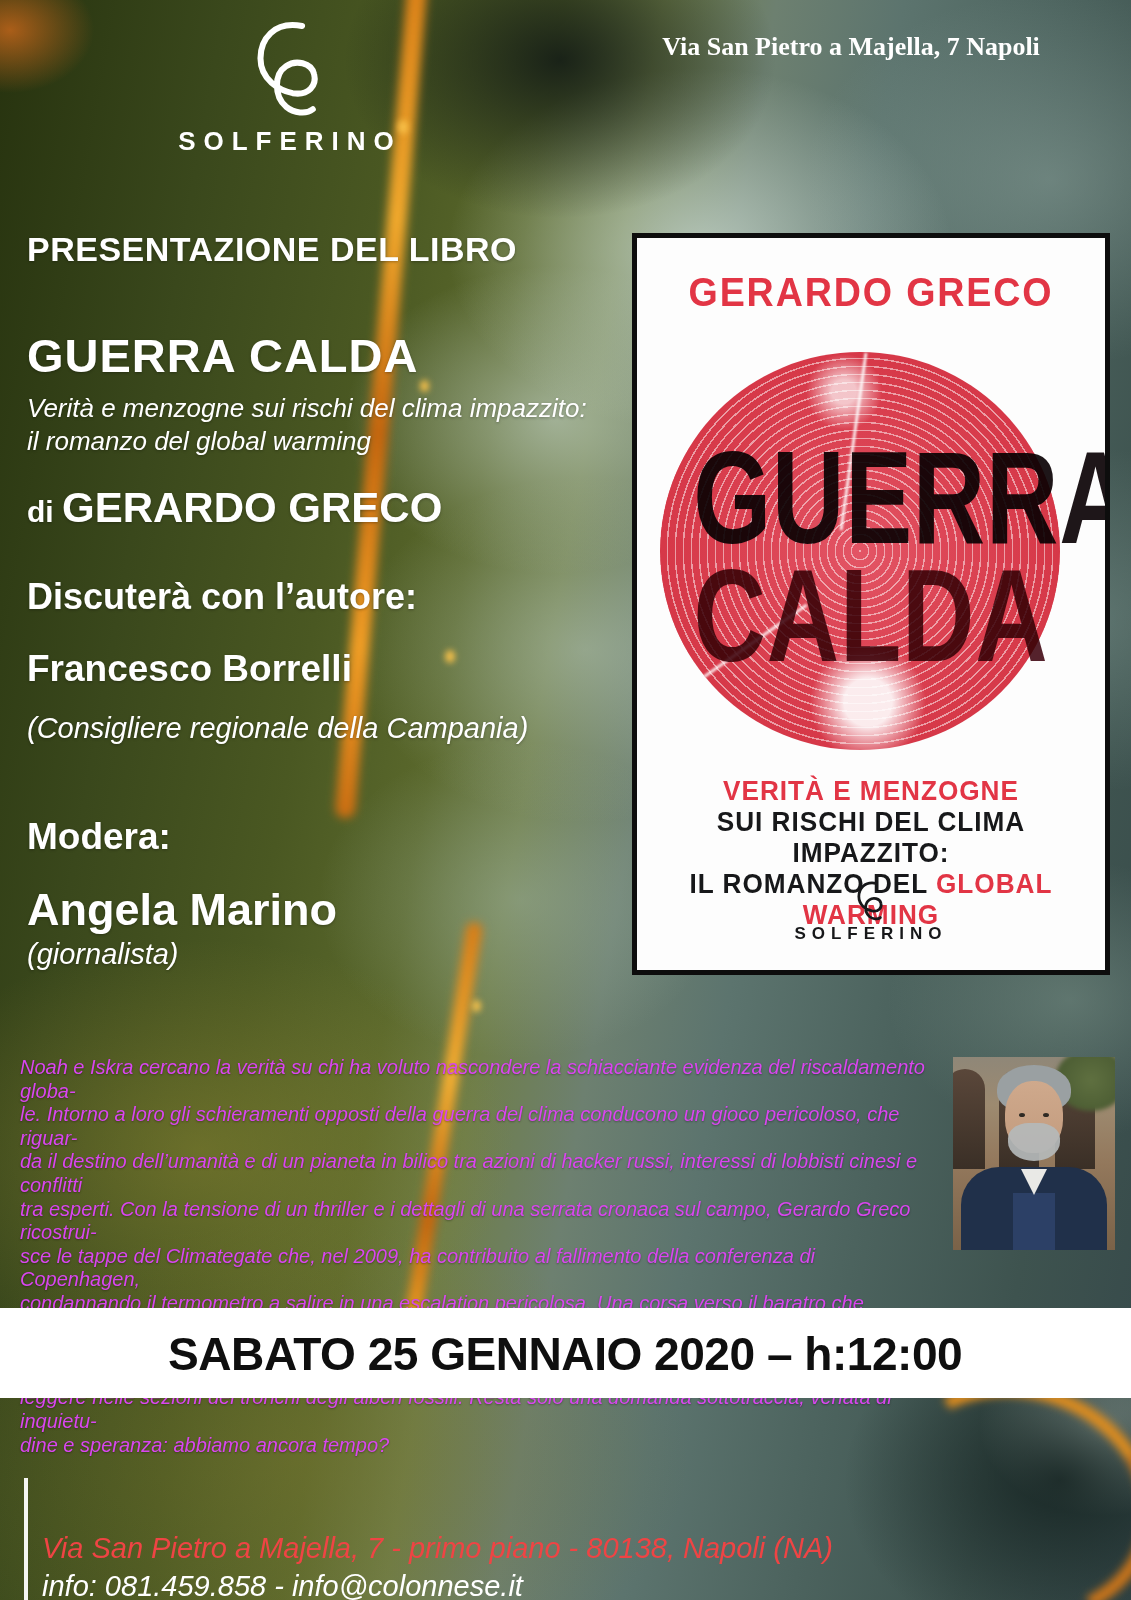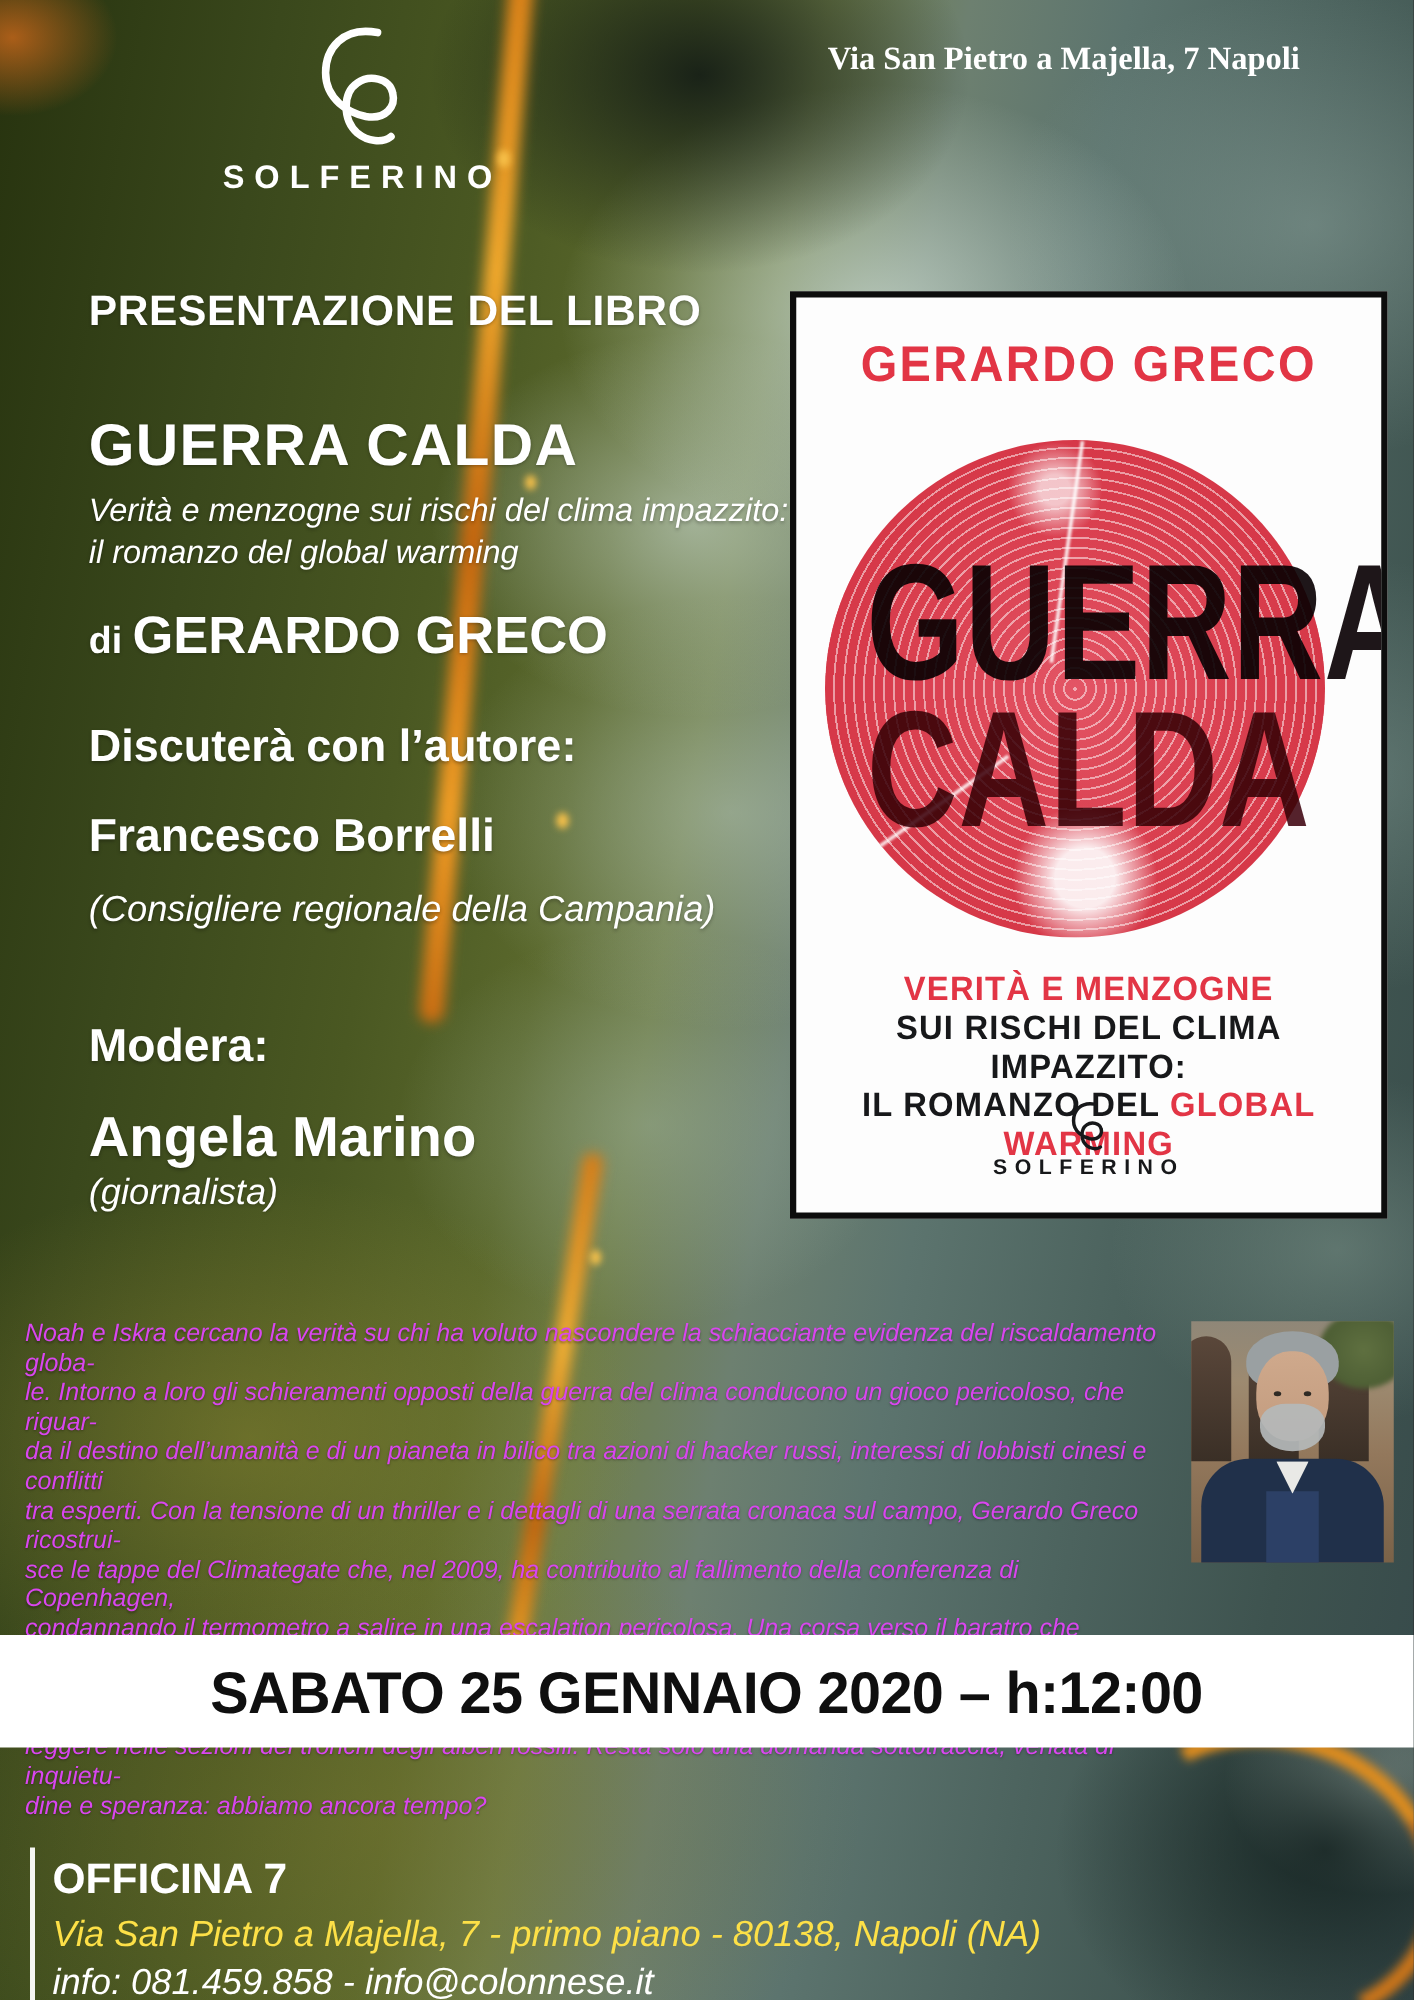--- a/index.html
+++ b/index.html
@@ -37,21 +37,21 @@
   
   .solferino{position:absolute;left:178px;top:18px;width:224px;text-align:center;}
   .solferino svg{display:block;margin:0 auto;}
   .solferino-word{margin-top:6px;font-size:26px;font-weight:700;letter-spacing:8px;color:#fff;}
   .officina{position:absolute;left:636px;top:28px;width:430px;text-align:center;
             font-family:"Liberation Serif",serif;}
   .officina-name{font-size:74px;line-height:84px;color:#fff;}
   .officina-name .seven{color:#c42127;}
   .officina-sub{font-size:26px;font-weight:700;color:#fff;margin-top:4px;}
   
-  .lt{position:absolute;left:27px;color:#fff;text-shadow:0 1px 3px rgba(0,0,0,.3);margin-left:44px;}
+  .lt{position:absolute;left:27px;color:#fff;text-shadow:0 1px 3px rgba(0,0,0,.3);}
   .kicker{top:230px;font-size:34px;font-weight:700;letter-spacing:.5px;}
   .book-title{top:328px;font-size:47px;font-weight:700;letter-spacing:1px;}
   .book-subtitle{top:392px;font-size:26px;font-style:italic;line-height:33px;white-space:pre-line;}
   .byline{top:484px;}
   .byline .di{font-size:30px;font-weight:700;}
   .byline .name{font-size:42px;font-weight:700;}
   .discuss-label{top:576px;font-size:36px;font-weight:700;}
   .discuss-name{top:648px;font-size:37px;font-weight:700;}
   .discuss-role{top:712px;font-size:29px;font-style:italic;}
   .modera-label{top:816px;font-size:37px;font-weight:700;text-align:right;}
@@ -105,21 +105,21 @@
   .sweater{left:60px;top:136px;width:42px;height:58px;background:#2c4066;}
   .shirt{left:68px;top:112px;width:26px;height:26px;background:#e9e9e6;
          clip-path:polygon(0 0,100% 0,50% 100%);}
   
   .banner{position:absolute;left:0;top:1308px;width:100%;height:90px;background:#ffffff;
           display:flex;align-items:center;justify-content:center;}
   .banner-text{font-size:47px;font-weight:700;color:#0f0f0f;letter-spacing:-.5px;transform:scaleX(.98);}
   
   .footer-line{position:absolute;left:24px;top:1478px;width:4px;height:122px;background:rgba(255,255,255,.95);}
   .venue{position:absolute;left:42px;top:1484px;font-size:34px;font-weight:700;color:#fff;}
-  .address{position:absolute;left:42px;top:1532px;font-size:29px;font-style:italic;color:#fde047;}
+  .address{position:absolute;left:42px;top:1532px;font-size:29px;font-style:italic;color:#ef4444;}
   .info{position:absolute;left:42px;top:1570px;font-size:29px;font-style:italic;color:#fff;}
 </style>
 </head>
 <body>
 
 <div class="poster">
 
   <div class="bg"></div>
   <div class="fire fire1"></div>
   <div class="fire fire2"></div>
@@ -201,17 +201,16 @@
     <div class="eye l"></div>
     <div class="eye r"></div>
     <div class="beard"></div>
   </div>
 
   <div class="banner">
     <div class="banner-text">SABATO 25 GENNAIO 2020 – h:12:00</div>
   </div>
 
   <div class="footer-line"></div>
-  <div class="venue">OFFICINA 7</div>
   <div class="address">Via San Pietro a Majella, 7 - primo piano - 80138, Napoli (NA)</div>
   <div class="info">info: 081.459.858 - info@colonnese.it</div>
 
 </div>
 
 </body></html>

